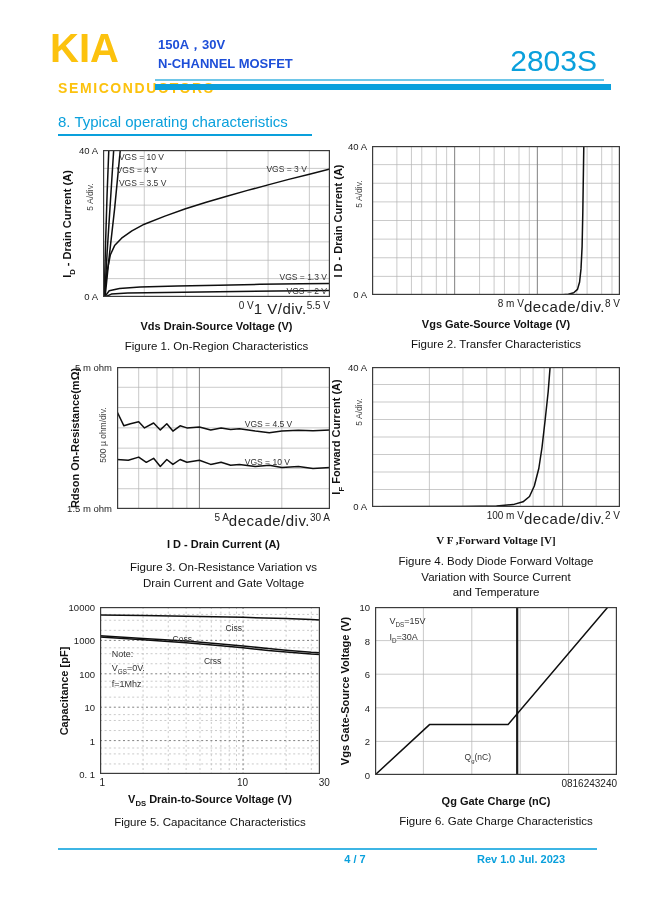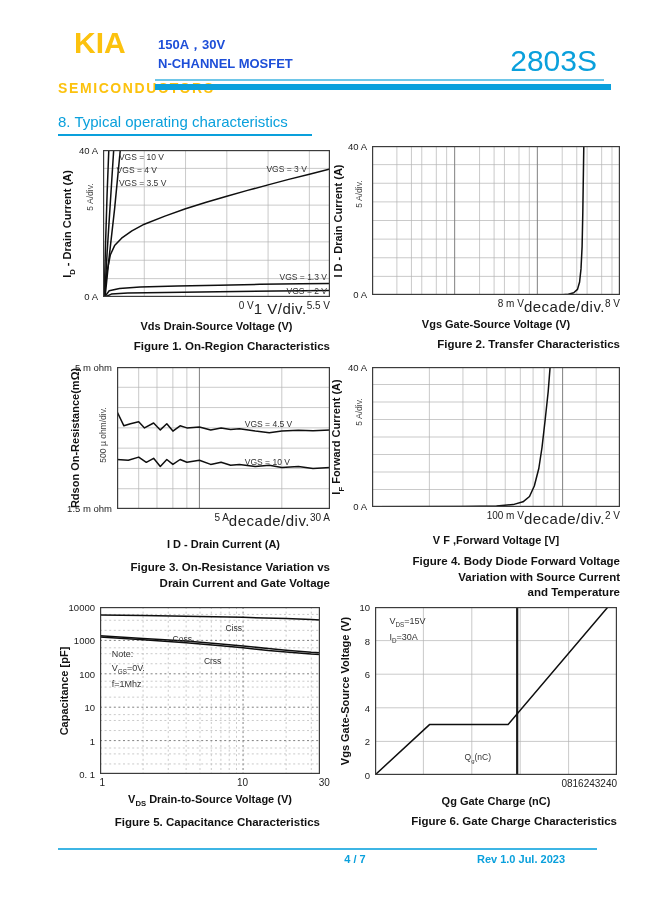--- a/index.html
+++ b/index.html
@@ -1,19 +1,19 @@
 <!DOCTYPE html>
 <html><head>
 <meta charset="utf-8">
 <style>
   html,body{margin:0;padding:0;background:#ffffff;}
   .page{position:relative;width:649px;height:917px;background:#fff;overflow:hidden;
         font-family:"Liberation Sans", sans-serif;color:#1a1a1a;}
   
-  .logo-kia{position:absolute;left:74px;top:28px;font-size:30px;font-weight:800;color:#fcc20e;letter-spacing:0px;line-height:1;}
+  .logo-kia{position:absolute;left:50px;top:28px;font-size:40px;font-weight:800;color:#fcc20e;letter-spacing:0px;line-height:1;}
   .logo-sub{position:absolute;left:58px;top:80px;font-size:14px;font-weight:700;color:#fcc20e;letter-spacing:1.6px;}
   .hdr-mid{position:absolute;left:158px;top:36px;font-size:13px;font-weight:700;color:#1d4ed8;line-height:1.45;}
   .part-number{position:absolute;right:52px;top:44px;font-size:30px;font-weight:500;color:#0aa0dc;}
   .hdr-line-thin{position:absolute;left:155px;top:79px;width:449px;height:2px;background:#6ec6e8;}
   .hdr-line-thick{position:absolute;left:155px;top:84px;width:456px;height:6px;background:#0aa0dc;}
   .section-title{position:absolute;left:58px;top:113px;font-size:15px;color:#0aa0dc;font-weight:500;}
   .section-underline{position:absolute;left:58px;top:134px;width:254px;height:2px;background:#0aa0dc;}
   
   .fig{position:absolute;}
   .plotbox{position:relative;background:#fff;}
@@ -23,21 +23,21 @@
   .ydiv{position:absolute;white-space:nowrap;font-size:8.5px;color:#444;
         transform:translate(-50%,-50%) rotate(-90deg);}
   .yt,.yb{position:absolute;right:100%;padding-right:5px;font-size:9.5px;color:#222;white-space:nowrap;}
   .yt{top:-5px;} .yb{bottom:-5px;}
   .ytick-abs{position:absolute;right:100%;padding-right:5px;font-size:9.5px;color:#222;transform:translateY(-50%);white-space:nowrap;}
   .xticks{display:flex;justify-content:flex-end;margin-top:3px;font-size:10px;color:#222;margin-left:28px;}
   .xticks .mid{font-size:15px;letter-spacing:.5px;}
   .xticks-abs{position:relative;height:13px;margin-top:3px;font-size:10px;color:#222;}
   .xticks-abs span{position:absolute;transform:translateX(-50%);}
   .xlabel{margin-top:3px;text-align:center;font-size:11px;font-weight:700;color:#111;}
-  .caption{margin-top:7px;text-align:right;font-size:11.5px;font-weight:700;color:#111;line-height:1.35;}
+  .caption{margin-top:7px;text-align:center;font-size:11.5px;font-weight:400;color:#111;line-height:1.35;}
   .plot-note{position:absolute;font-size:8.5px;color:#333;white-space:nowrap;line-height:1.15;}
   .note-block{position:absolute;font-size:9px;color:#333;line-height:1.6;white-space:nowrap;}
   sub{font-size:70%;}
   
   .footer-line{position:absolute;left:58px;top:848px;width:539px;height:1.5px;background:#3db5e4;}
   .footer-page{position:absolute;left:330px;top:853px;width:50px;text-align:center;font-size:11px;font-weight:700;color:#0aa0dc;}
   .footer-rev{position:absolute;left:430px;top:853px;width:135px;text-align:right;font-size:11px;font-weight:700;color:#0aa0dc;}
 </style>
 </head>
 <body>
@@ -210,21 +210,21 @@
       <span class="ylab" style="left:-34px;"><span>I</span><sub>F</sub><span> Forward Current (A)</span></span>
       <span class="ydiv" style="left:-13px;top:32%;">5 A/div.</span>
       <span class="yt">40  A</span>
       <span class="yb">0  A</span>
     </div>
     <div class="xticks">
       <span>100 m V</span>
       <span class="mid">decade/div.</span>
       <span>2  V</span>
     </div>
-    <div class="xlabel" style="margin-top:7px;">V F ,Forward Voltage [V]</div>
+    <div class="xlabel" style="margin-top:7px;font-family:Liberation Serif, serif;">V F ,Forward Voltage [V]</div>
     <div class="caption" style="margin-top:8px;">
       <div>Figure 4. Body Diode Forward Voltage</div>
       <div>Variation with Source Current</div>
       <div>and Temperature</div>
     </div>
   </div>
 
   <div class="fig" style="left:100px;top:607px;width:220px;">
     <div class="plotbox" style="width:196px;height:167px;">
       <svg width="220" height="167" viewBox="0 0 220 167">

